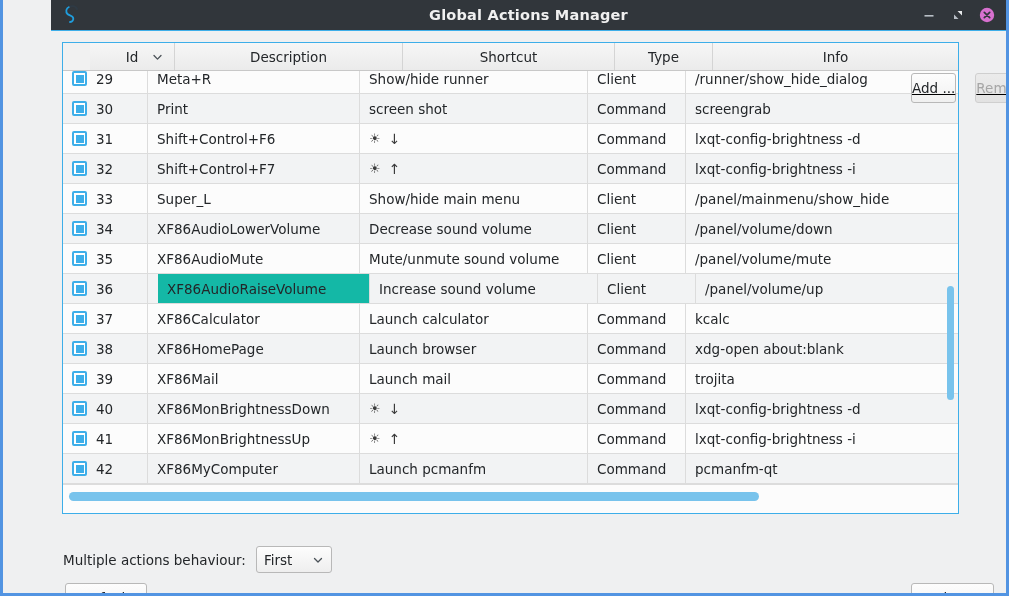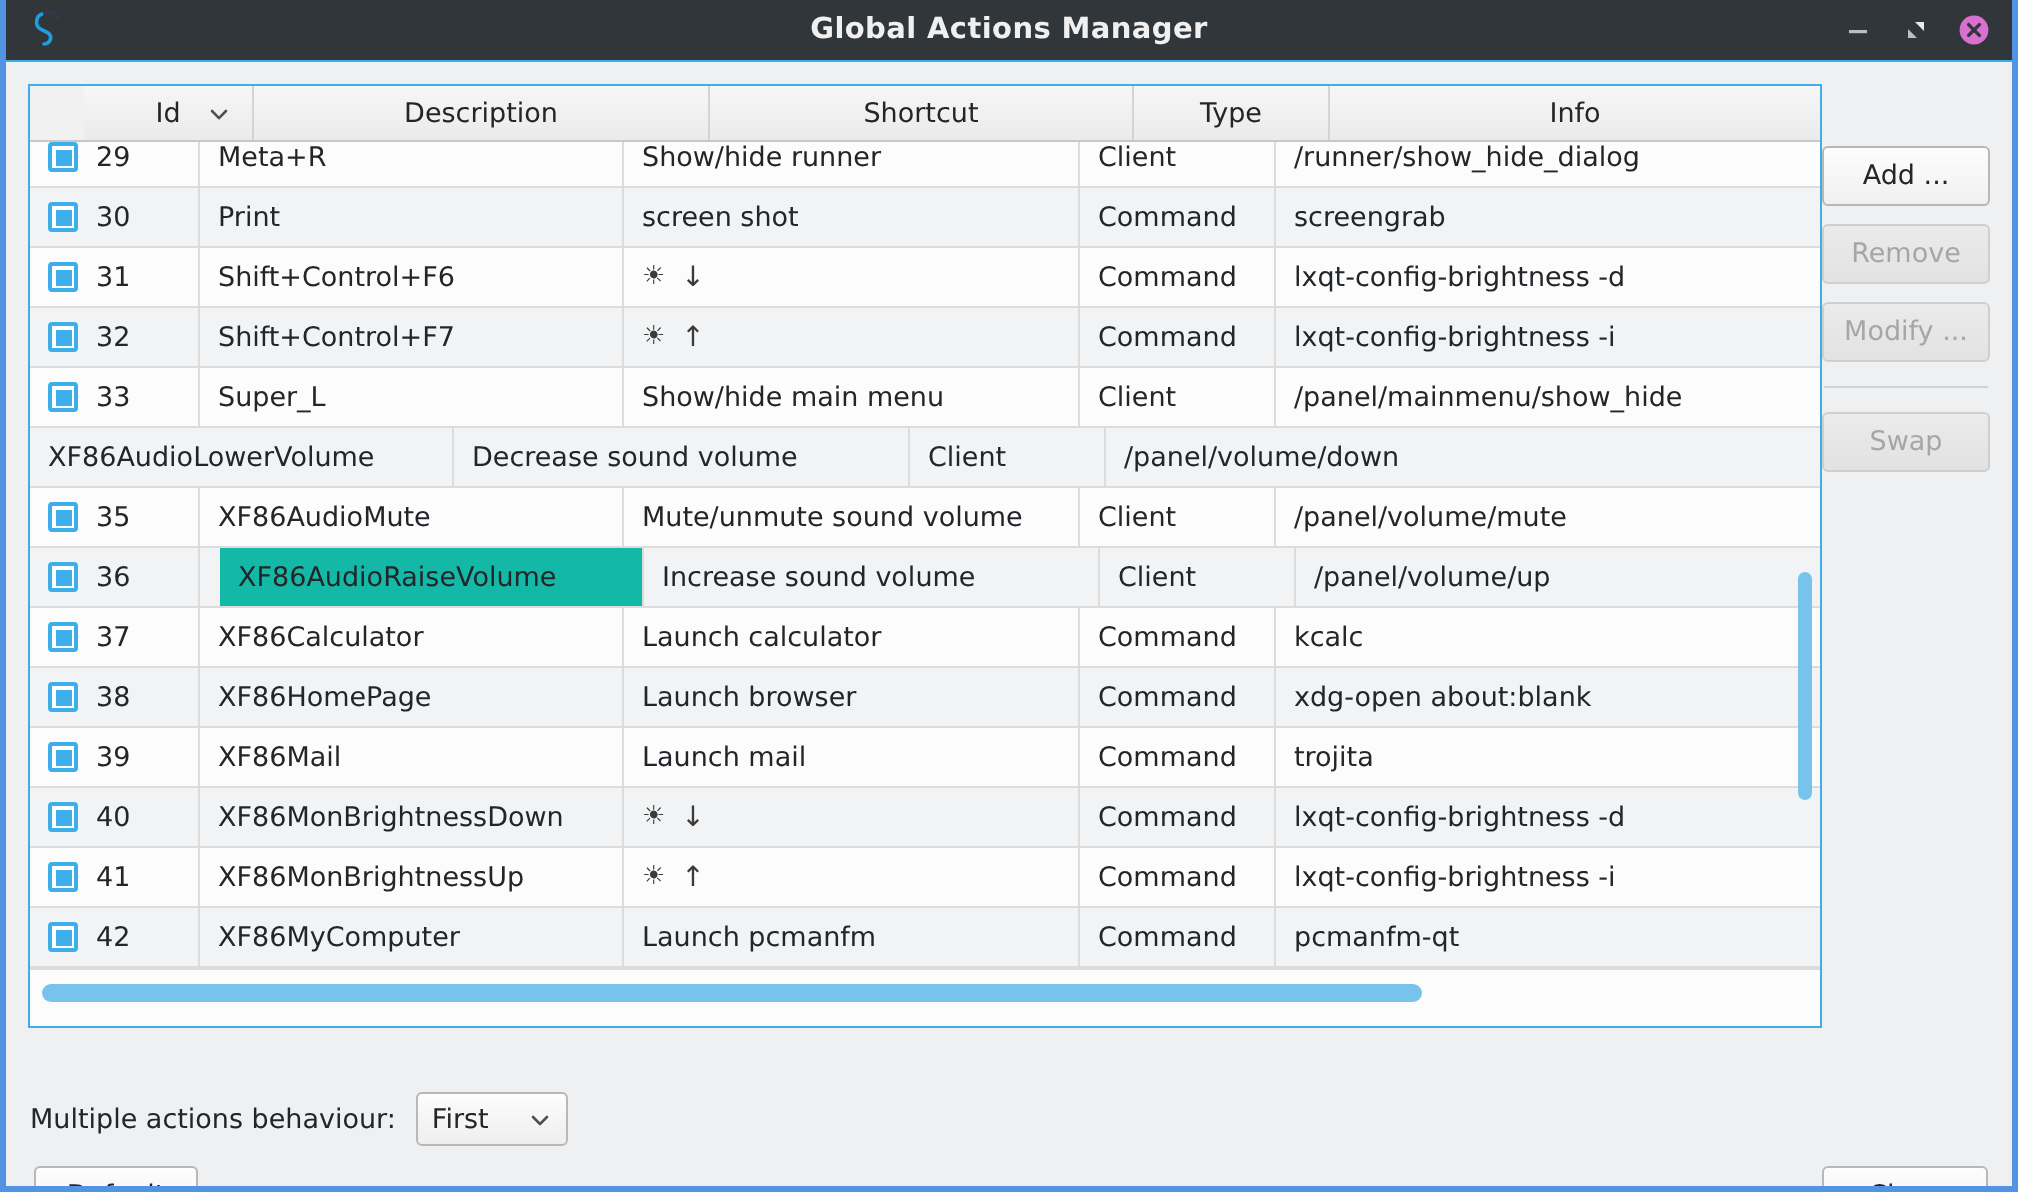--- a/index.html
+++ b/index.html
@@ -12,20 +12,21 @@
   }
 
   #window {
     position: relative;
     width: 1009px;
     height: 596px;
     background: #eff0f1;
     border: 3px solid #5294e2;
     border-top: none;
     overflow: hidden;
+    padding-left: 48px;
   }
 
   
   #titlebar {
     position: relative;
     height: 31px;
     background: #31363b;
     display: flex;
     align-items: center;
     border-bottom: 1px solid #3daee9;
@@ -216,22 +217,23 @@
     border-radius: 5px;
   }
 
   
   #side-buttons {
     position: absolute;
     right: 11px;
     top: 42px;
     width: 84px;
     display: flex;
-    flex-direction: column;
-    gap: 9px;
+    flex-direction: row;
+    gap: 19px;
+    text-decoration: underline;
   }
   .btn {
     height: 30px;
     border: 1px solid #b8b8b8;
     border-radius: 3px;
     background: linear-gradient(#fdfdfd, #f0f0f0);
     font-family: "DejaVu Sans", "Liberation Sans", sans-serif;
     font-size: 13.5px;
     color: #232629;
     display: flex;
@@ -406,20 +408,24 @@
               <div class="td c-id cell-id">
                 <span class="chk"></span>
                 <span>33</span>
               </div>
               <div class="td c-short">Super_L</div>
               <div class="td c-desc">Show/hide main menu</div>
               <div class="td c-type">Client</div>
               <div class="td c-info">/panel/mainmenu/show_hide</div>
             </div>
             <div class="trow alt">
+              <div class="td c-id cell-id">
+                <span class="chk"></span>
+                <span>34</span>
+              </div>
               <div class="td c-short">XF86AudioLowerVolume</div>
               <div class="td c-desc">Decrease sound volume</div>
               <div class="td c-type">Client</div>
               <div class="td c-info">/panel/volume/down</div>
             </div>
             <div class="trow plain">
               <div class="td c-id cell-id">
                 <span class="chk"></span>
                 <span>35</span>
               </div>

